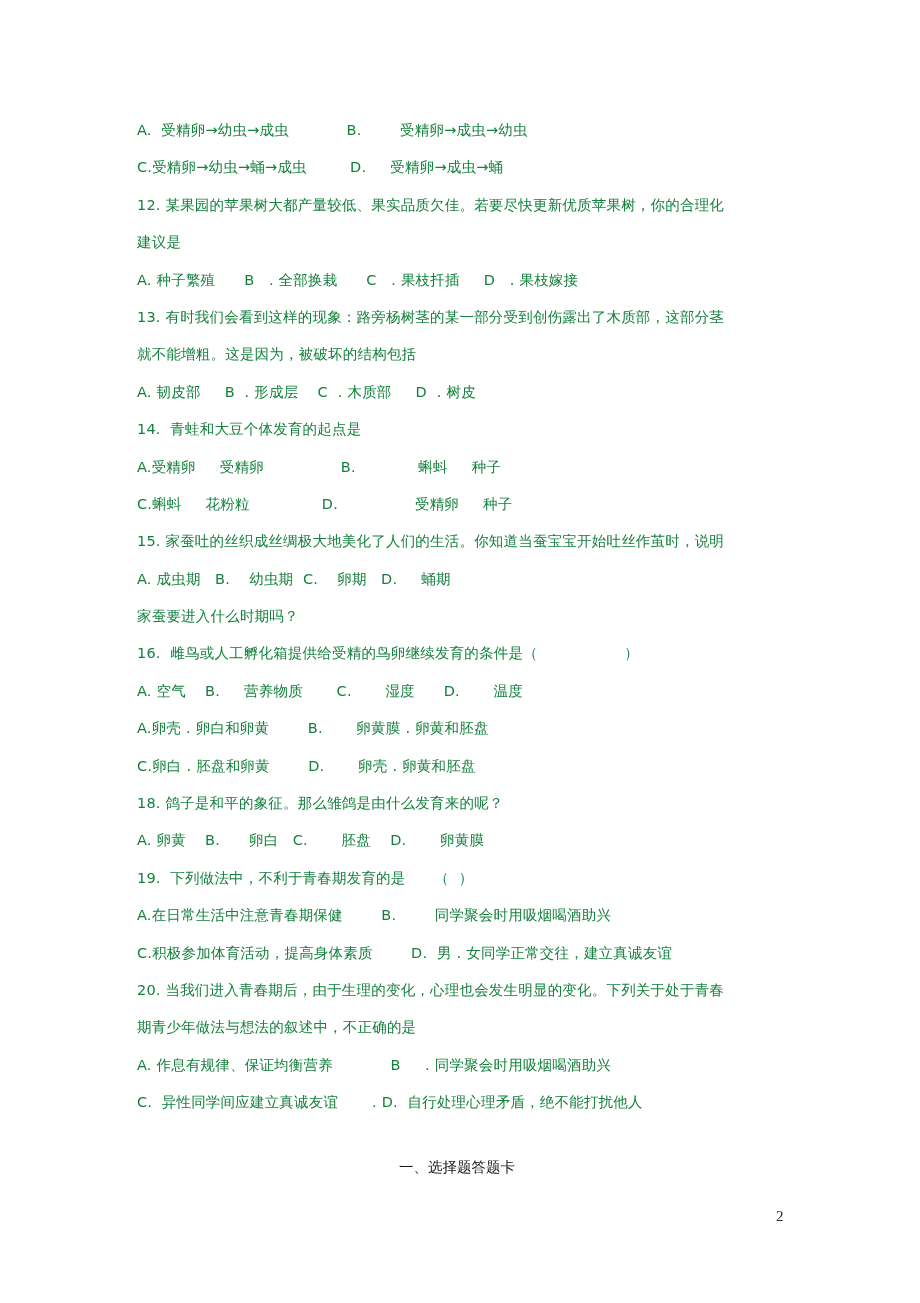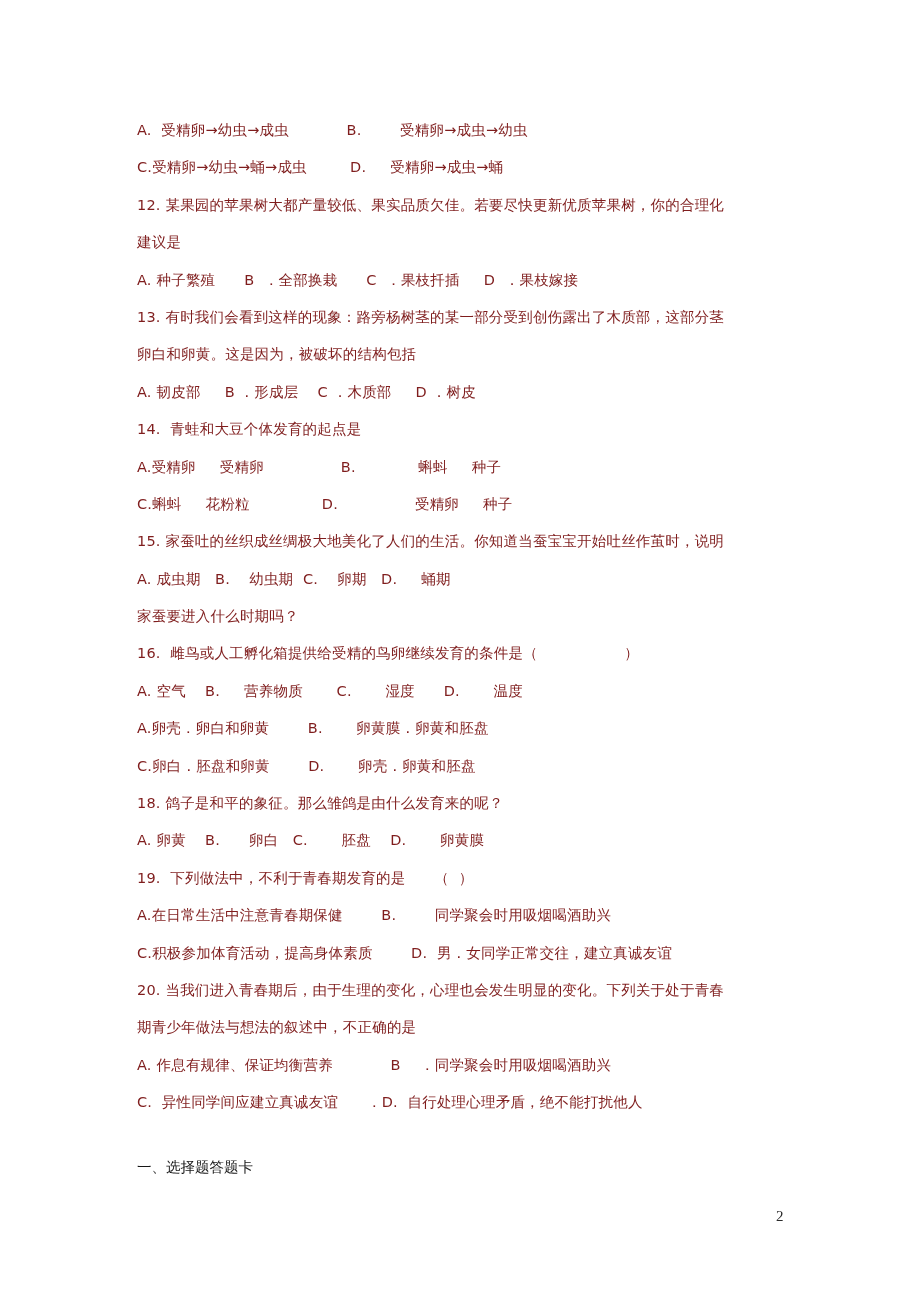--- a/index.html
+++ b/index.html
@@ -29,31 +29,31 @@
     left: 137px;
     top: 112px;
     width: 640px;
   }
   .line {
     height: 37.4px;
     line-height: 37.4px;
     white-space: pre;
     font-size: 14.5px;
     letter-spacing: 0.2px;
-    color: #7f1d1d;
+    color: #15803d;
   }
   .line.qline {
     font-size: 14.5px;
   }
   .answer-head {
     position: absolute;
     left: 137px;
     top: 1152px;
     width: 640px;
-    text-align: left;
+    text-align: center;
     font-size: 14.5px;
     line-height: 30px;
     white-space: pre;
     color: #171717;
   }
   .page-number {
     position: absolute;
     left: 776px;
     top: 1208px;
     font-family: "Liberation Serif", serif;
@@ -66,21 +66,21 @@
 
 <div class="page">
 
   <div class="content">
     <div class="line">A.  受精卵→幼虫→成虫            B.        受精卵→成虫→幼虫</div>
     <div class="line">C.受精卵→幼虫→蛹→成虫         D.     受精卵→成虫→蛹</div>
     <div class="line qline">12. 某果园的苹果树大都产量较低、果实品质欠佳。若要尽快更新优质苹果树，你的合理化</div>
     <div class="line">建议是</div>
     <div class="line">A. 种子繁殖      B  ．全部换栽      C  ．果枝扦插     D  ．果枝嫁接</div>
     <div class="line qline">13. 有时我们会看到这样的现象：路旁杨树茎的某一部分受到创伤露出了木质部，这部分茎</div>
-    <div class="line">卵白和卵黄。这是因为，被破坏的结构包括</div>
+    <div class="line">就不能增粗。这是因为，被破坏的结构包括</div>
     <div class="line">A. 韧皮部     B ．形成层    C ．木质部     D ．树皮</div>
     <div class="line qline">14.  青蛙和大豆个体发育的起点是</div>
     <div class="line">A.受精卵     受精卵                B.             蝌蚪     种子</div>
     <div class="line">C.蝌蚪     花粉粒               D.                受精卵     种子</div>
     <div class="line qline">15. 家蚕吐的丝织成丝绸极大地美化了人们的生活。你知道当蚕宝宝开始吐丝作茧时，说明</div>
     <div class="line">A. 成虫期   B.    幼虫期  C.    卵期   D.     蛹期</div>
     <div class="line">家蚕要进入什么时期吗？</div>
     <div class="line qline">16.  雌鸟或人工孵化箱提供给受精的鸟卵继续发育的条件是（                  ）</div>
     <div class="line">A. 空气    B.     营养物质       C.       湿度      D.       温度</div>
     <div class="line">A.卵壳．卵白和卵黄        B.       卵黄膜．卵黄和胚盘</div>

